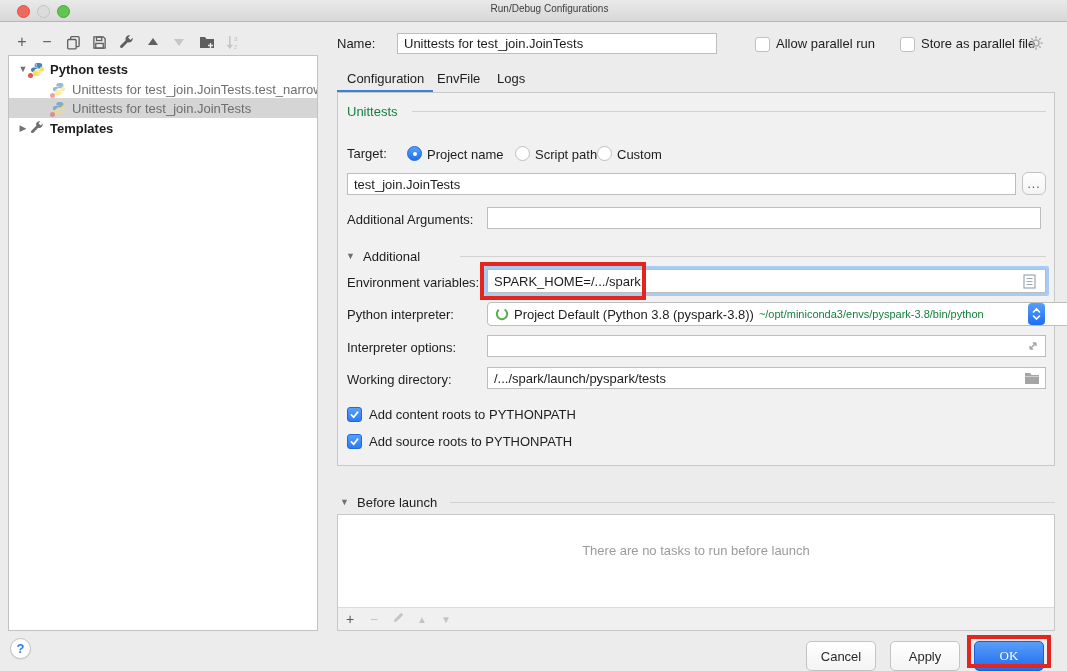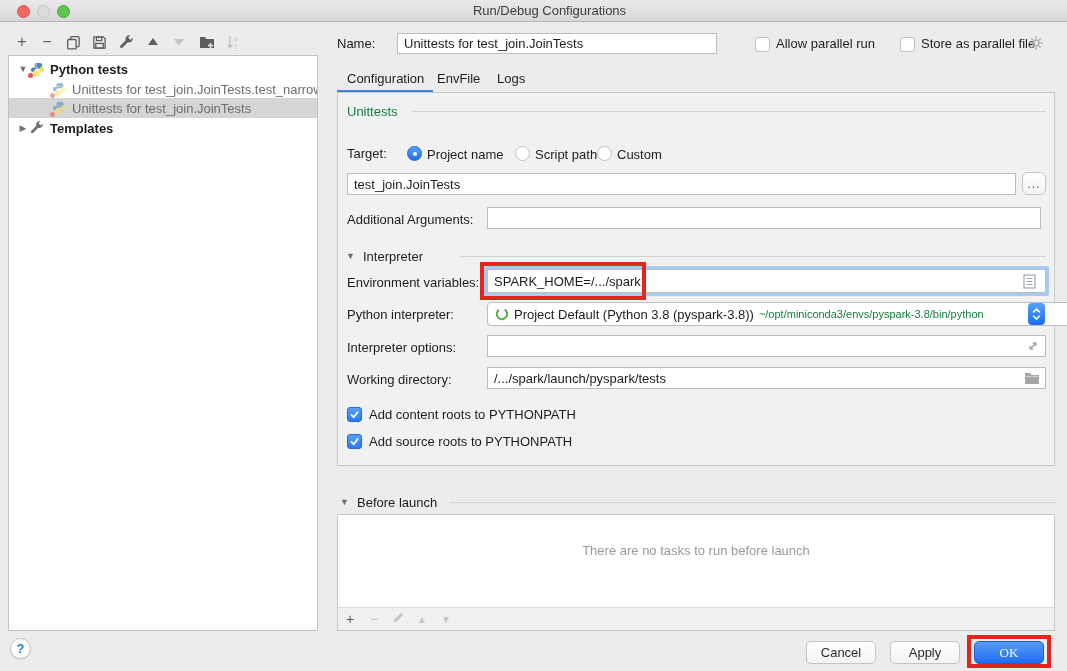--- a/index.html
+++ b/index.html
@@ -4,21 +4,21 @@
 <style>
   * { margin:0; padding:0; box-sizing:border-box; }
   html,body { width:1067px; height:671px; }
   body { font-family:"Liberation Sans", sans-serif; font-size:13px; color:#1d1d1d; }
   .dialog { position:relative; width:1067px; height:671px; background:#ececec; overflow:hidden; }
   .abs { position:absolute; }
 
   
   .titlebar { position:absolute; left:0; top:0; width:1067px; height:22px;
     background:linear-gradient(#e9e9e9,#d8d8d8); border-bottom:1px solid #b6b6b6; }
-  .title { position:absolute; left:0; top:3px; width:100%; text-align:center; color:#3d3d3d; font-size:13px;padding-left:32px; }
+  .title { position:absolute; left:0; top:3px; width:100%; text-align:center; color:#3d3d3d; font-size:10px;padding-left:32px; }
   .light { position:absolute; top:5px; width:13px; height:13px; border-radius:50%; }
   .light.red { left:17px; background:#ee6a5f; border:1px solid #d95148; }
   .light.min { left:37px; background:#dcdcdc; border:1px solid #c3c3c3; }
   .light.green { left:57px; background:#61c454; border:1px solid #47a63a; }
 
   
   .tb-icon { position:absolute; top:33px; width:20px; height:18px; display:flex; align-items:center; justify-content:center;
     color:#5f5f5f; font-size:16px; line-height:16px; }
   .tb-icon.disabled { color:#c6c6c6; }
 
@@ -55,21 +55,21 @@
   .tabline { position:absolute; left:337px; top:92px; width:718px; height:1px; background:#c8c8c8; }
   .tabunder { position:absolute; left:337px; top:90px; width:96px; height:4px; background:#3c80d8; }
 
   
   .panel { position:absolute; left:337px; top:92px; width:718px; height:374px;
     background:#f1f1f1; border:1px solid #c8c8c8; }
   .hline { position:absolute; height:1px; background:#d2d2d2; }
   .tri { color:#6f6f6f; font-size:9px; position:absolute; }
 
   
-  .macbtn { position:absolute; height:23px; border:1px solid #c3c3c3; border-radius:5px;
+  .macbtn { position:absolute; height:30px; border:1px solid #c3c3c3; border-radius:5px;
     background:linear-gradient(#ffffff,#f3f3f3); display:flex; align-items:center; justify-content:center;
     font-size:13px; color:#2a2a2a; }
   .macbtn.primary { background:linear-gradient(#5a9df8,#1d6cf2); border:1px solid #1a5fd8; color:#fff; }
   .browse { position:absolute; width:24px; height:23px; border:1px solid #c3c3c3; border-radius:6px;
     background:linear-gradient(#ffffff,#f3f3f3); display:flex; align-items:center; justify-content:center;
     font-size:12px; color:#555; letter-spacing:1px; }
 
   
   .combo { position:absolute; background:#fff; border:1px solid #bdbdbd; border-radius:4px; height:24px;
     display:flex; align-items:center; padding:0 22px 0 6px; overflow:hidden; white-space:nowrap; }
@@ -236,21 +236,21 @@
     <span>test_join.JoinTests</span>
   </div>
   <div class="browse" style="left:1022px; top:172px;">...</div>
 
   <div class="label" style="left:347px; top:212px;">Additional Arguments:</div>
   <div class="field" style="left:487px; top:207px; width:554px;">
     <span></span>
   </div>
 
   <span class="tri" style="left:346px; top:251px;">▼</span>
-  <div class="label" style="left:363px; top:249px;">Interpreter</div>
+  <div class="label" style="left:363px; top:249px;">Additional</div>
   <div class="hline" style="left:460px; top:256px; width:586px;"></div>
 
   <div class="label" style="left:347px; top:275px;">Environment variables:</div>
   <div class="focusring" style="left:484px; top:266px; width:565px; height:30px;"></div>
   <div class="field" style="left:487px; top:269px; width:559px; height:24px;">
     <span>SPARK_HOME=/.../spark</span>
   </div>
   <div class="abs" style="left:1023px; top:274px;">
     <svg width="13" height="15" viewBox="0 0 13 15" fill="none" stroke="#9aa7b5" stroke-width="1.2">
       <rect x="1" y="1" width="11" height="13"></rect>

